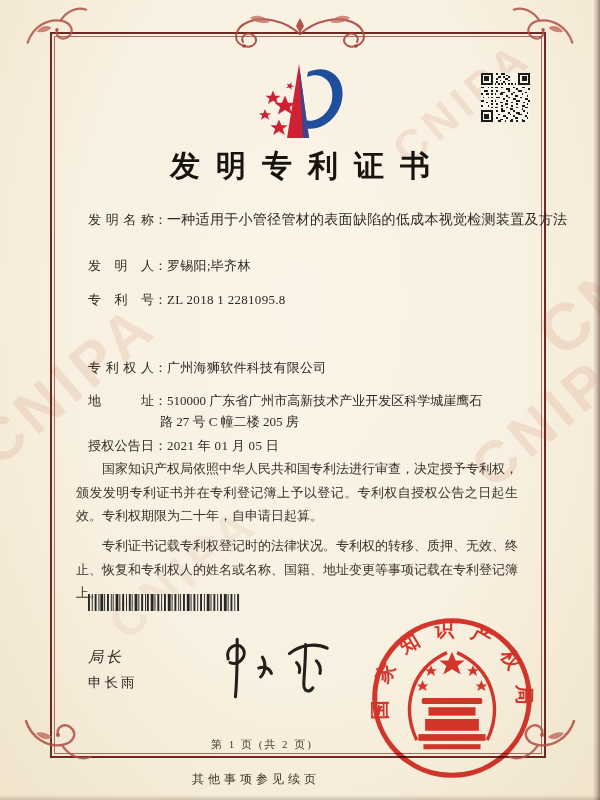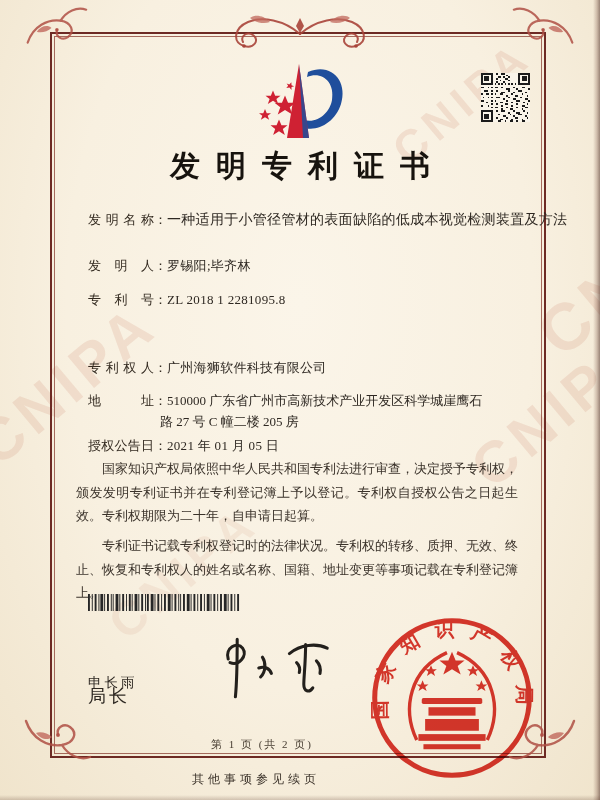--- a/index.html
+++ b/index.html
@@ -48,21 +48,21 @@
   .r-pat{top:359px;}
   .r-addr{top:392px;}
   .r-addr .addrblock{display:inline-block;vertical-align:top;white-space:normal;width:370px;}
   .r-addr .l2{display:block;text-indent:-7px;margin-top:3px;}
   .r-grant1{top:437px;}
   .r-grant2{top:437px;left:305px;}
   .paras{position:absolute;left:76px;top:457px;width:442px;z-index:3;
         font-size:13px;line-height:1.82;color:#3a322a;text-align:justify;}
   .paras p{margin:0 0 6px 0;text-indent:2em;}
   .barcode{position:absolute;left:88px;top:594px;width:152px;height:17px;z-index:3;}
-  .sig-title{position:absolute;left:88px;top:684px;font-size:18px;letter-spacing:3px;color:#2e2822;z-index:3;}
+  .sig-title{position:absolute;left:88px;top:648px;font-size:15px;letter-spacing:3px;color:#2e2822;z-index:3;font-style:italic;}
   .sig-name{position:absolute;left:88px;top:674px;font-size:13.5px;letter-spacing:3px;color:#2e2822;z-index:3;}
   .sig-script{position:absolute;left:205px;top:632px;width:140px;height:72px;z-index:3;}
   .seal{position:absolute;left:368px;top:614px;width:168px;height:168px;z-index:6;
         opacity:.92;mix-blend-mode:multiply;}
   .page-info{position:absolute;left:0;top:737px;width:524px;text-align:center;z-index:3;
         font-size:11px;letter-spacing:2px;color:#463c30;}
   .foot-note{position:absolute;left:0;top:771px;width:512px;text-align:center;z-index:3;
         font-size:12px;letter-spacing:4px;color:#3d342b;}
 </style>
 </head>

